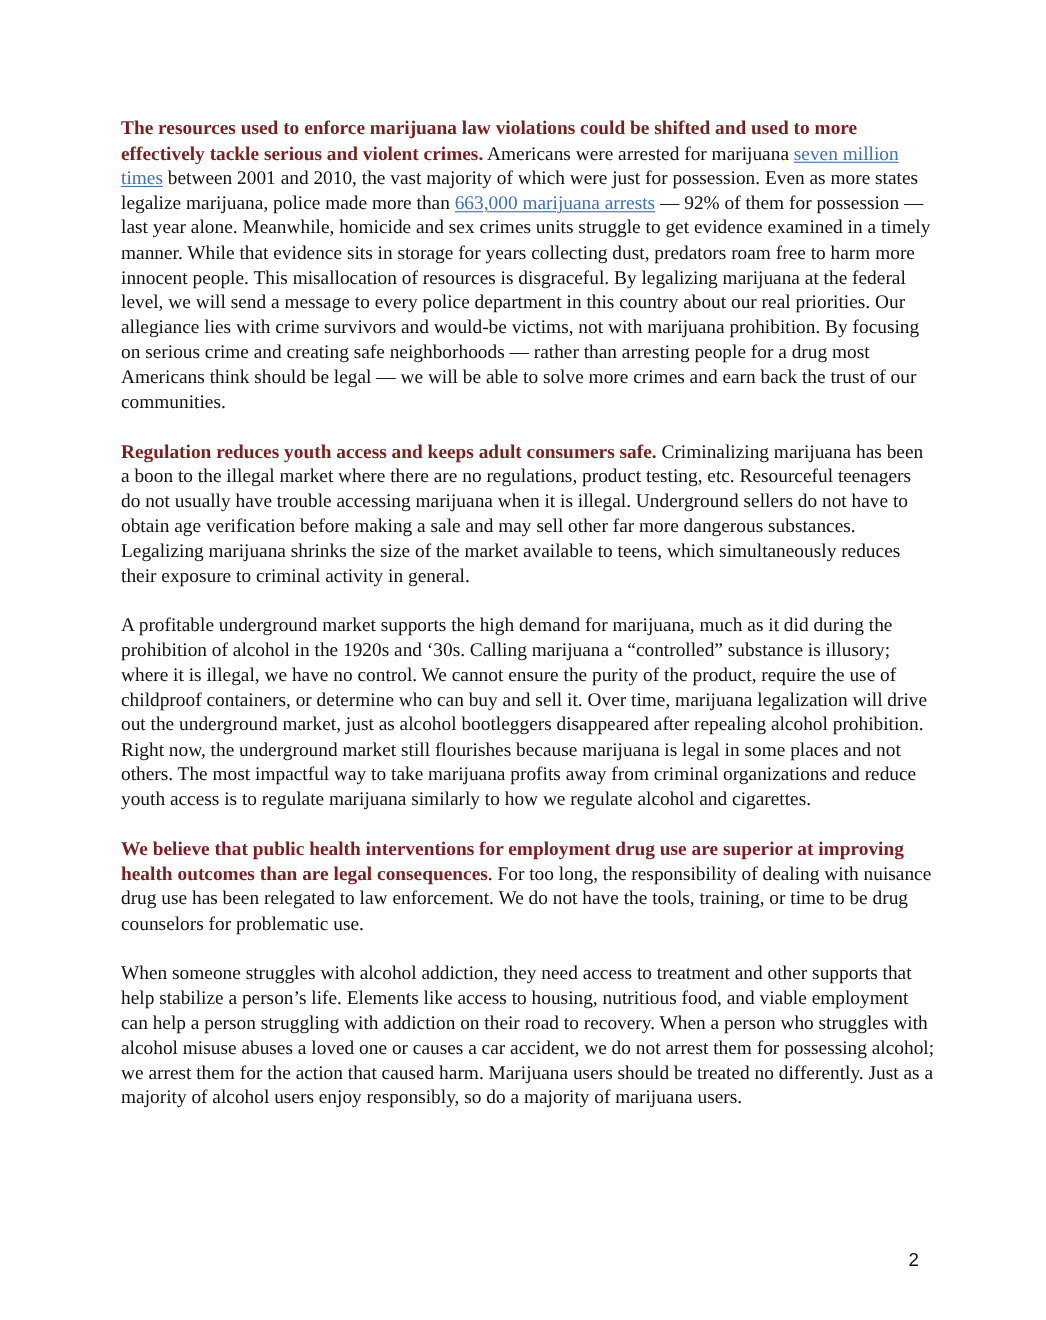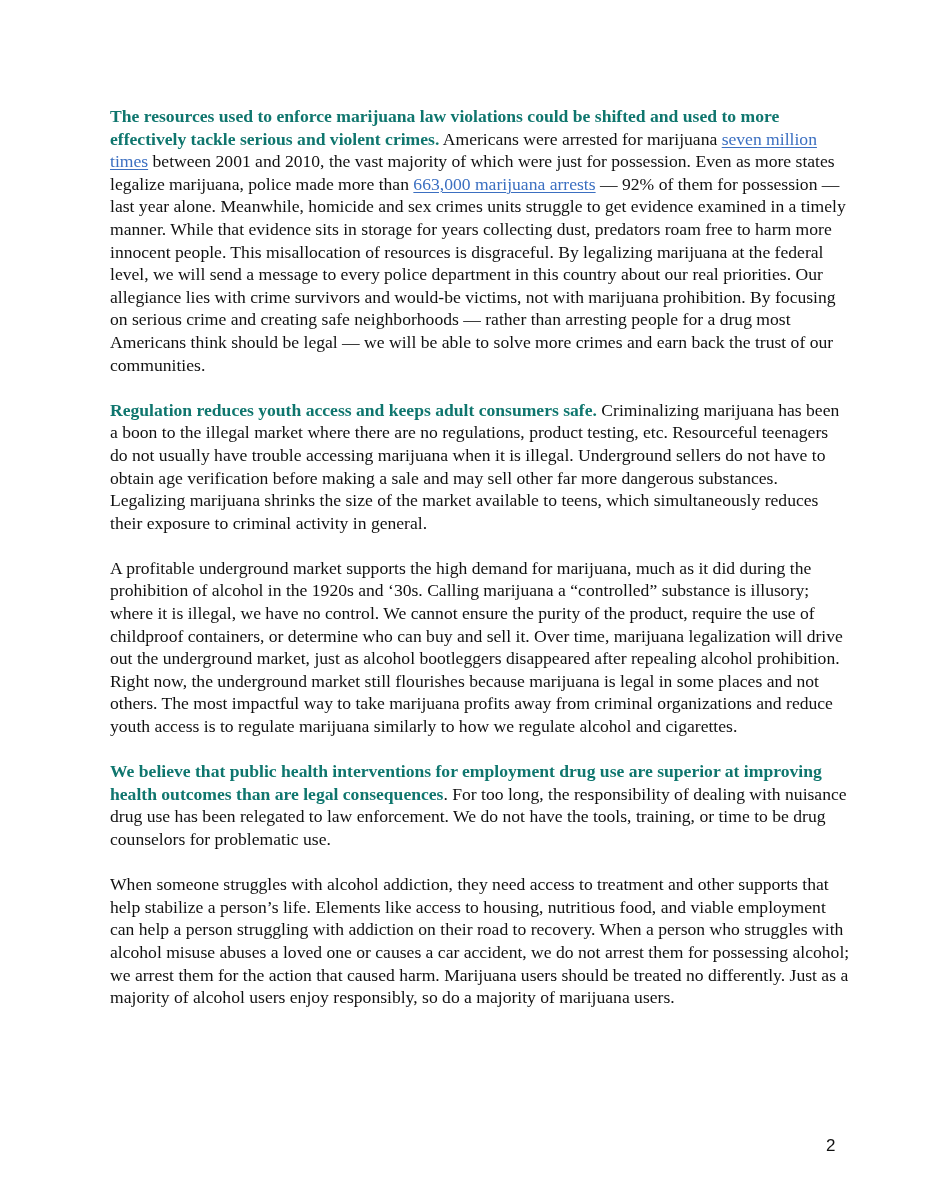--- a/index.html
+++ b/index.html
@@ -30,21 +30,21 @@
       font-size: 17.6px;
       line-height: 22.6px;
       color: #111111;
     }
     .para {
       margin: 0 0 22.6px 0;
       white-space: normal;
     }
     .lead {
       font-weight: bold;
-      color: #0f766e;
+      color: #7f1d1d;
     }
     .link {
       color: #3b6fc1;
       text-decoration: underline;
       text-decoration-thickness: 1px;
       text-underline-offset: 2px;
     }
     .page-number {
       position: absolute;
       left: 826px;

